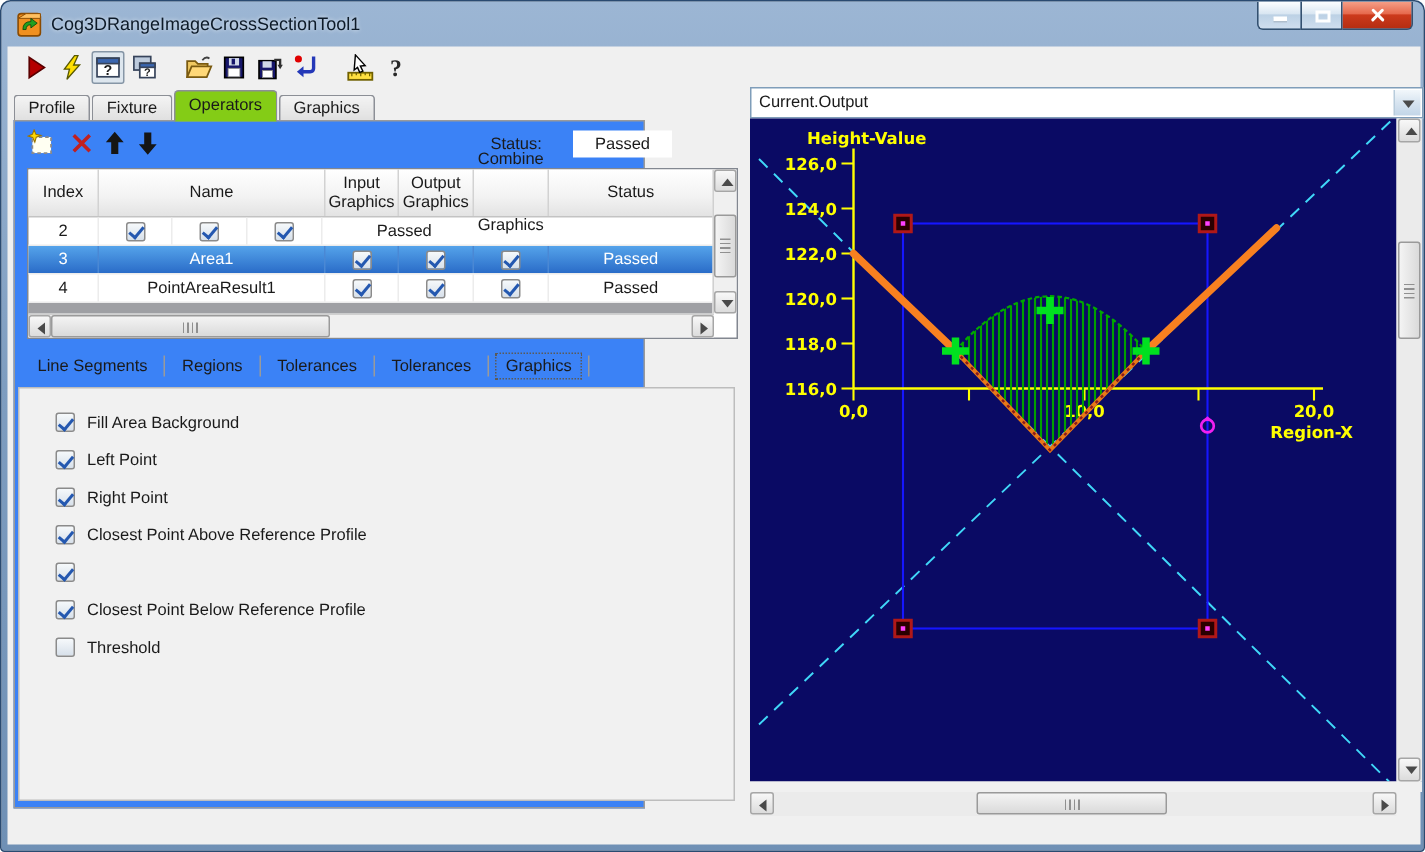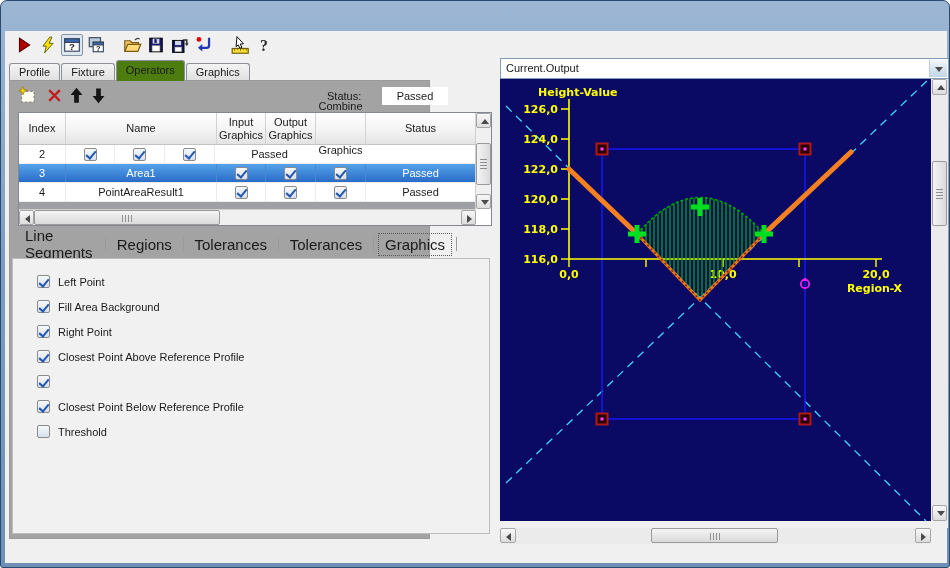--- a/index.html
+++ b/index.html
@@ -30,24 +30,24 @@
   
   #main-toolbar { position:absolute; left:0; top:0; width:942px; height:28px; display:flex; align-items:center; padding-left:8px; }
   .tbi { width:22px; height:22px; display:flex; align-items:center; justify-content:center; margin-right:2px; }
   .tbi.pressed { border:1px solid #8696a6; background:#dde6ee; border-radius:2px; }
   .tbi.gap { margin-left:12px; }
   
   #tabstrip { position:absolute; left:4px; top:29px; height:21px; display:flex; align-items:flex-end; }
   .tab { height:18px; padding:2px 9px 0 9px; font-size:11px; color:#1a1a1a;
     border:1px solid #8c8f96; border-bottom:none; border-radius:3px 3px 0 0;
     background:linear-gradient(180deg,#f4f4f4,#dfdfdf); margin-right:1px; position:relative;margin-top:44px; }
-  .tab.active { height:21px; padding-top:3px; background:#4d7c0f; z-index:5; }
+  .tab.active { height:21px; padding-top:3px; background:#84cc16; z-index:5; }
   
   #tabpage { position:absolute; left:4px; top:49px; width:421px; height:459px;
-    background:#a3a3a3; border:1px solid #9a9a9a; }
+    background:#3b82f6; border:1px solid #9a9a9a; }
   #ops-toolbar { position:absolute; left:0; top:2px; width:480px; height:26px; }
   .opsicon { position:absolute; top:3px; width:19px; height:19px; }
   #ops-status-label { position:absolute; left:317px; top:7px; font-size:11px; color:#1a1a1a; }
   #ops-status-box { position:absolute; left:372px; top:4px; width:66px; height:18px; background:#fff;
     font-size:11px; color:#1a1a1a; text-align:center; line-height:18px; }
   
   #ops-table { position:absolute; left:8px; top:31px; width:474px; height:114px; background:#fff;
     border:1px solid #828790; }
   .thead { display:flex; height:32px; background:linear-gradient(180deg,#ffffff,#f2f2f2 60%,#e3e3e3); border-bottom:1px solid #c3c3c3; }
   .th { border-right:1px solid #d2d2d2; display:flex; flex-direction:column; align-items:center; justify-content:center;
@@ -74,21 +74,21 @@
   .arr.left  { left:5px; top:4px;  border-top:4px solid transparent; border-bottom:4px solid transparent; border-right:5px solid #4a4a4a; }
   .arr.right { left:5px; top:4px;  border-top:4px solid transparent; border-bottom:4px solid transparent; border-left:5px solid #4a4a4a; }
   .grip-h { position:absolute; left:50%; top:4px; width:10px; height:7px; transform:translateX(-50%);
     background:repeating-linear-gradient(90deg,#909090 0 1px,transparent 1px 3px); }
   .grip-v { position:absolute; top:50%; left:3px; height:10px; width:7px; transform:translateY(-50%);
     background:repeating-linear-gradient(180deg,#909090 0 1px,transparent 1px 3px); }
   
   #tbl-vscroll { position:absolute; right:0; top:0; width:16px; height:96px; background:#f0f0f0; border-left:1px solid #d0d0d0; }
   #tbl-hscroll { position:absolute; left:0; bottom:0; width:457px; height:16px; background:#f0f0f0; border-top:1px solid #d0d0d0; }
   
-  #subtabs { position:absolute; left:4px; top:152px; height:22px; display:flex; align-items:center; font-size:15px; color:#1a1a1a; }
+  #subtabs { position:absolute; left:4px; top:152px; height:22px; display:flex; align-items:center; font-size:11px; color:#1a1a1a; }
   .subtab { padding:3px 11px; }
   .subtab.active { border:1px dotted #5a5a5a; padding:2px 6px; margin:0 4px; }
   .subsep { width:1px; height:14px; background:#9a9a9a; }
   
   #gfx-box { position:absolute; left:2px; top:177px; width:478px; height:276px; border:1px solid #bdbdbd; background:#f1f1f1; }
   .gfx-item { display:flex; align-items:center; gap:8px; height:25px; margin-left:24px; font-size:11px; color:#1a1a1a; }
   #gfx-list { padding-top:10px; }
   
   #profile-combo { position:absolute; left:495px; top:27px; width:449px; height:21px; background:#fff;
     border:1px solid #7f9db9; font-size:11px; color:#1a1a1a; }
@@ -109,20 +109,40 @@
   .sb-text { position:absolute; top:3px; }
   #resize-grip { position:absolute; right:3px; bottom:2px; width:13px; height:13px;
     background-image:radial-gradient(#9a9aa2 1px,transparent 1.3px); background-size:4px 4px;
     clip-path:polygon(100% 0,100% 100%,0 100%); }
 </style>
 </head>
 <body>
 
 <div id="window">
 
+  <div id="titlebar">
+    <svg class="app-icon" viewBox="0 0 16 16">
+      <rect x="1" y="1" width="14" height="14" rx="2" fill="#f09020" stroke="#8a4a00"></rect>
+      <polygon points="1,4 6,1 15,1 15,4" fill="#ffc060" stroke="#8a4a00" stroke-width="0.6"></polygon>
+      <path d="M4,11 Q4,6 9,6 L9,4 L13,7 L9,10 L9,8 Q6,8 6,11 Z" fill="#20a020" stroke="#064006" stroke-width="0.5"></path>
+    </svg>
+    <span class="title-text">Cog3DRangeImageCrossSectionTool1</span>
+    <div class="winbtns">
+      <div class="winbtn min">
+          <div class="glyph-min"></div>
+        </div>
+      <div class="winbtn max">
+          <div class="glyph-max"></div>
+        </div>
+      <div class="winbtn close">
+          <div class="glyph-x1"></div>
+          <div class="glyph-x2"></div>
+        </div>
+    </div>
+  </div>
 
   <div id="client">
 
     <div id="main-toolbar">
       <div class="tbi">
         <svg width="18" height="18" viewBox="0 0 16 16">
             <polygon points="4,2 13,8 4,14" fill="#b40000" stroke="#5a0000"></polygon>
           </svg>
       </div>
       <div class="tbi">
@@ -321,25 +341,25 @@
         <div class="subtab">Tolerances</div>
         <div class="subsep"></div>
         <div class="subtab active">Graphics</div>
         <div class="subsep"></div>
       </div>
 
       <div id="gfx-box">
         <div id="gfx-list">
           <div class="gfx-item">
             <span class="cb checked"></span>
+            <span>Fill Area Background</span>
+          </div>
+          <div class="gfx-item">
+            <span class="cb checked"></span>
             <span>Left Point</span>
-          </div>
-          <div class="gfx-item">
-            <span class="cb checked"></span>
-            <span>Fill Area Background</span>
           </div>
           <div class="gfx-item">
             <span class="cb checked"></span>
             <span>Right Point</span>
           </div>
           <div class="gfx-item">
             <span class="cb checked"></span>
             <span>Closest Point Above Reference Profile</span>
           </div>
           <div class="gfx-item">

